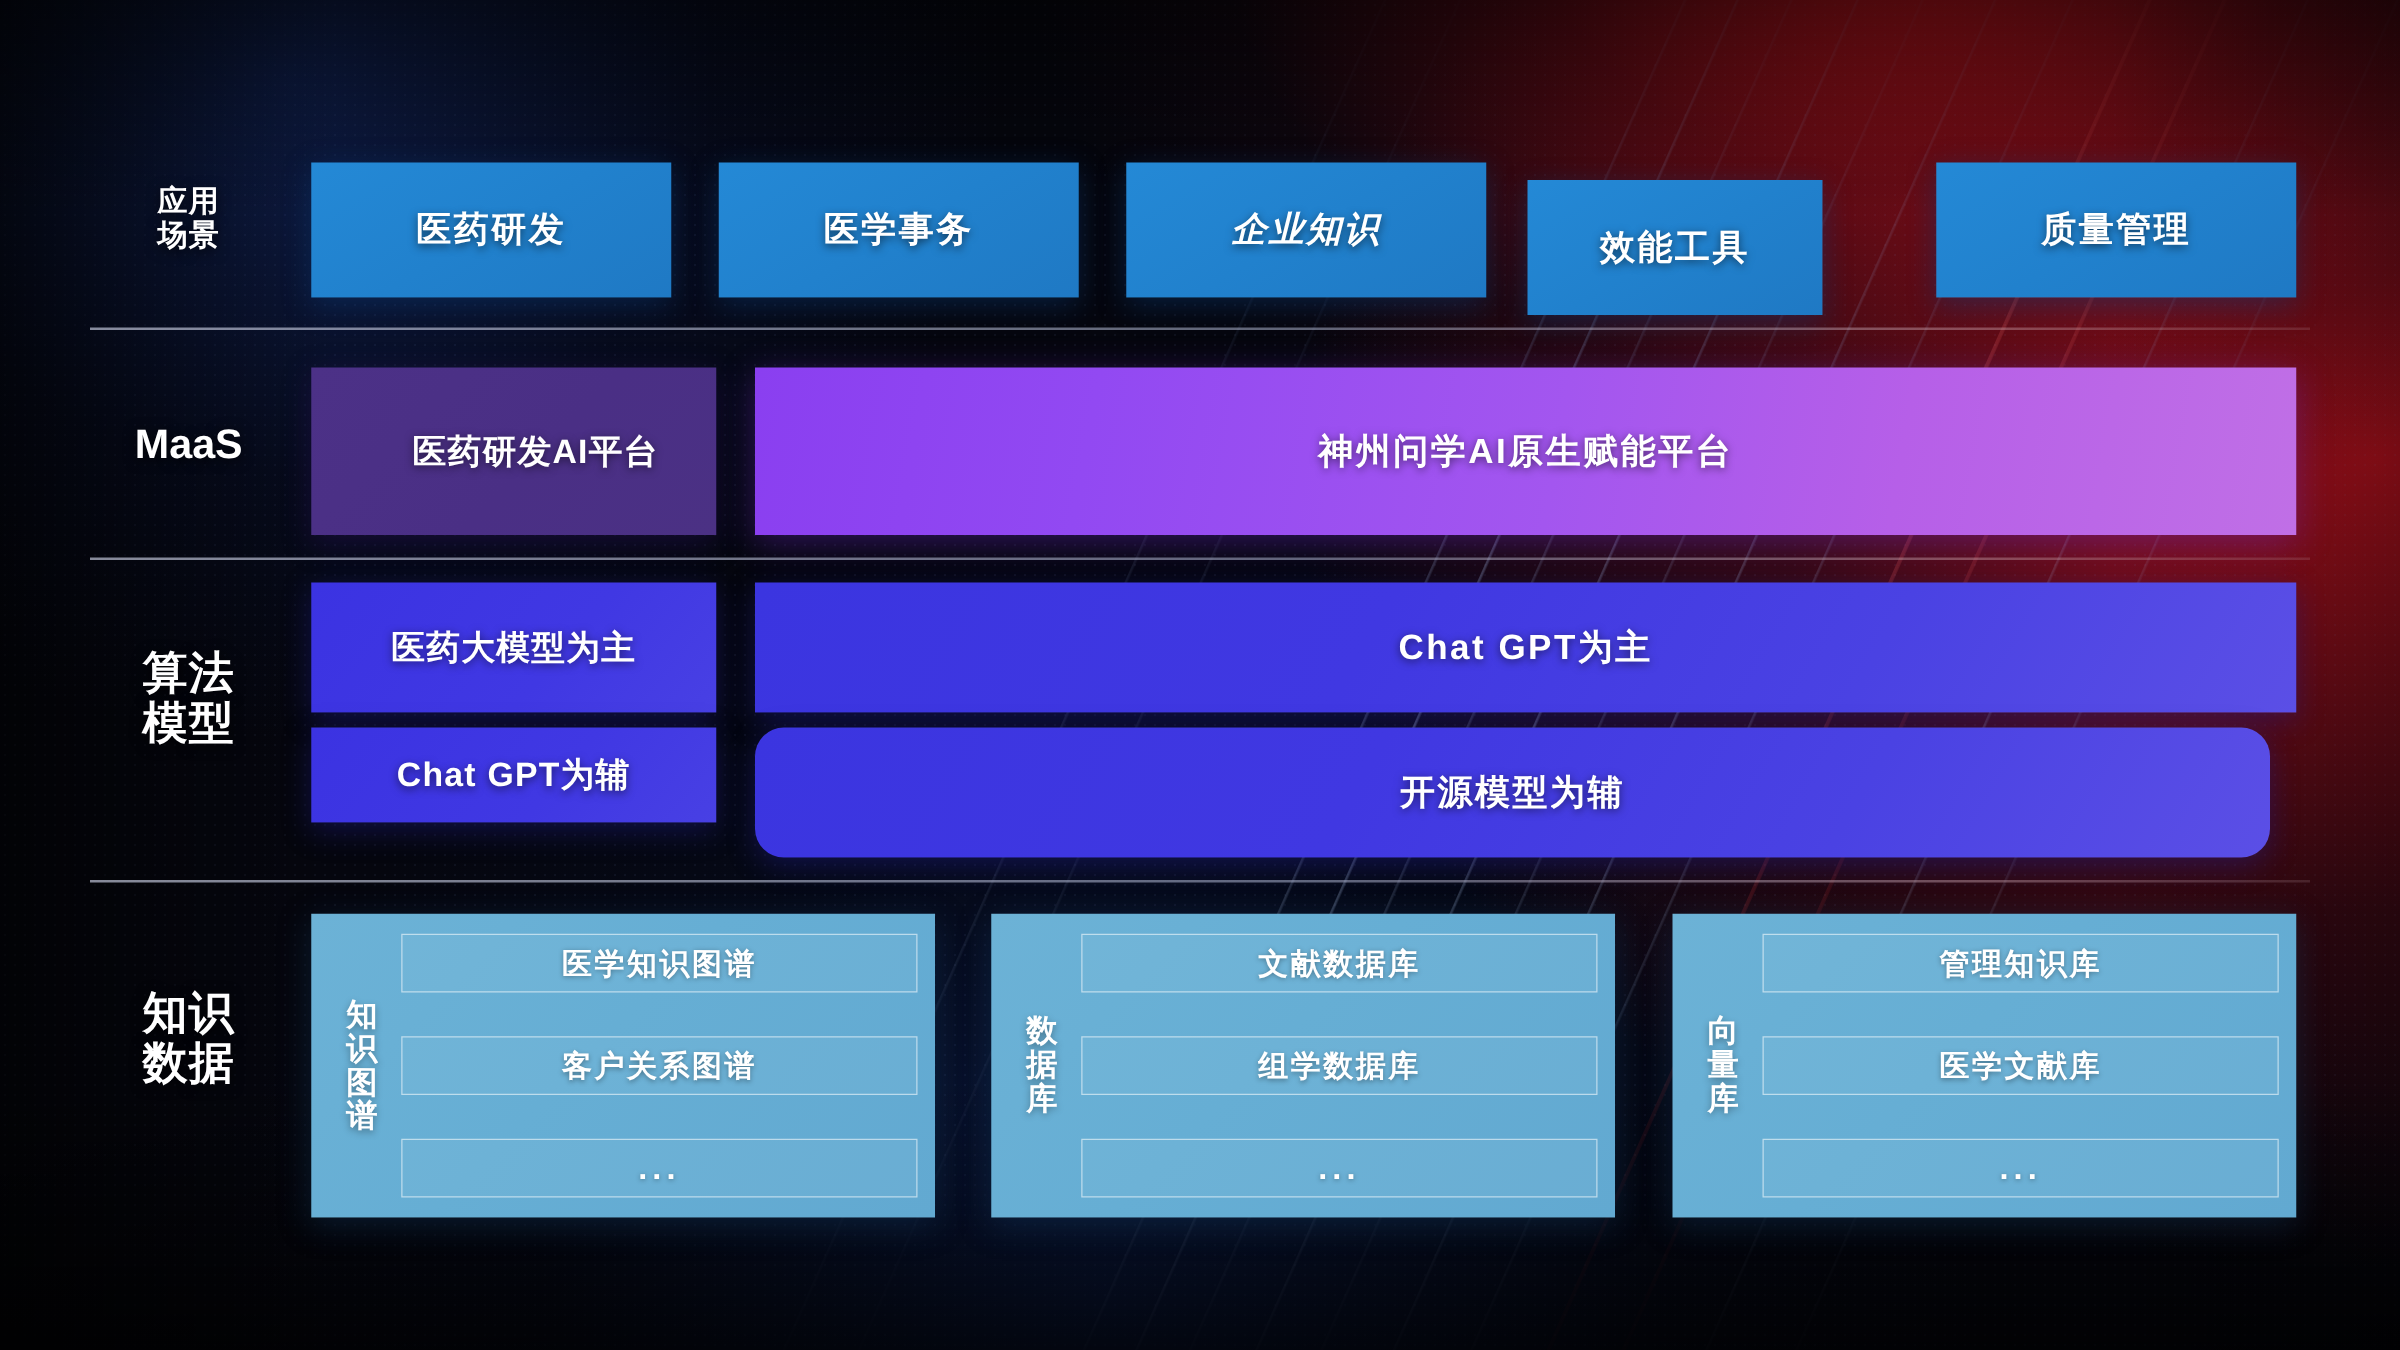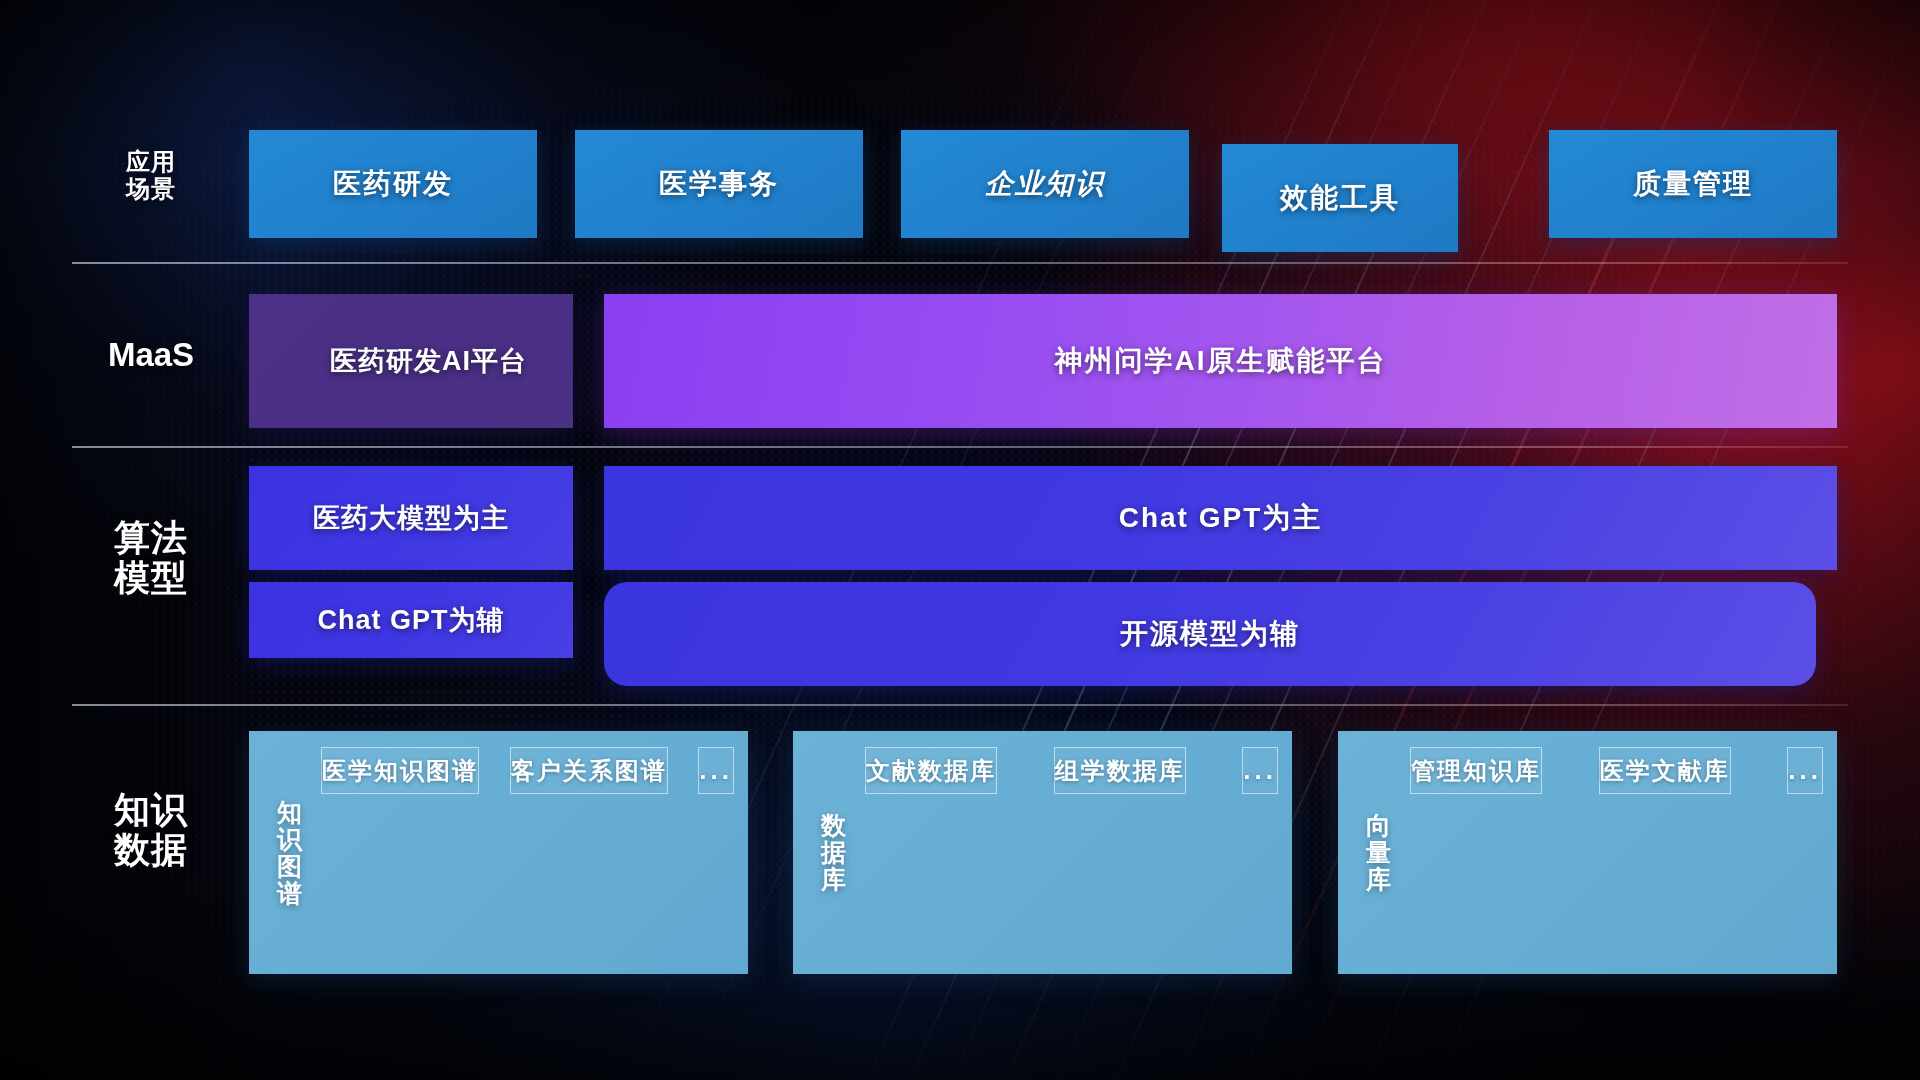--- a/index.html
+++ b/index.html
@@ -99,21 +99,21 @@
     background:linear-gradient(135deg,#6cb2d6 0%,#66aed4 45%,#62a9d1 100%);
     box-shadow:0 6px 24px rgba(20,60,100,.40);
     box-sizing:border-box;padding:16px 14px 16px 10px;
   }
   .kside{
     width:62px;flex:0 0 62px;display:flex;align-items:center;justify-content:center;
     color:#fff;font-weight:700;font-size:25px;line-height:1.08;text-align:center;
     letter-spacing:1px;text-shadow:0 2px 6px rgba(0,0,0,.35);
   }
   .kside .ln{display:block;}
-  .kitems{flex:1;display:flex;flex-direction:row;justify-content:space-between;gap:11px;}
+  .kitems{flex:1;display:flex;flex-direction:column;justify-content:space-between;gap:11px;}
   .kitem{
     height:47px;border:1px solid rgba(255,255,255,.55);
     display:flex;align-items:center;justify-content:center;
     color:#ffffff;font-weight:700;font-size:24px;letter-spacing:2px;
     background:rgba(255,255,255,.05);
     text-shadow:0 1px 4px rgba(0,0,0,.35);
     box-sizing:border-box;
   }
   .kitem.ellipsis{font-size:26px;letter-spacing:4px;}
 </style>

